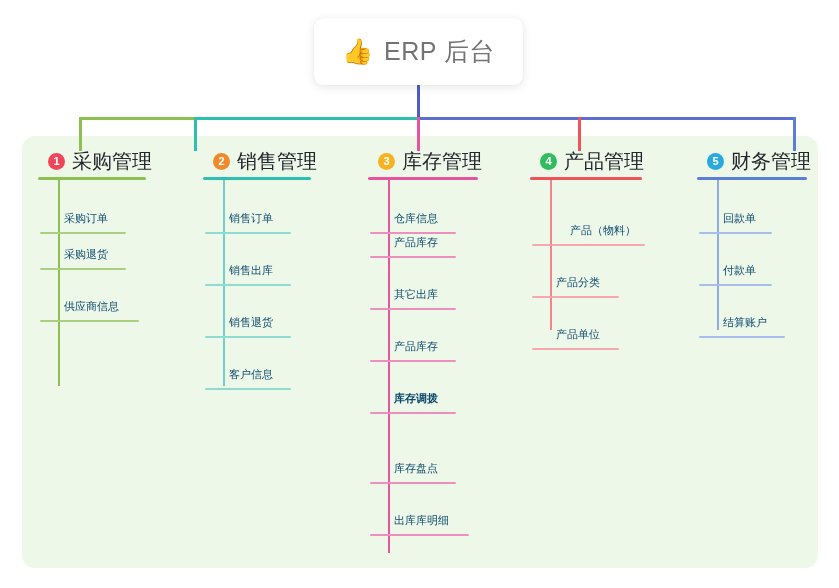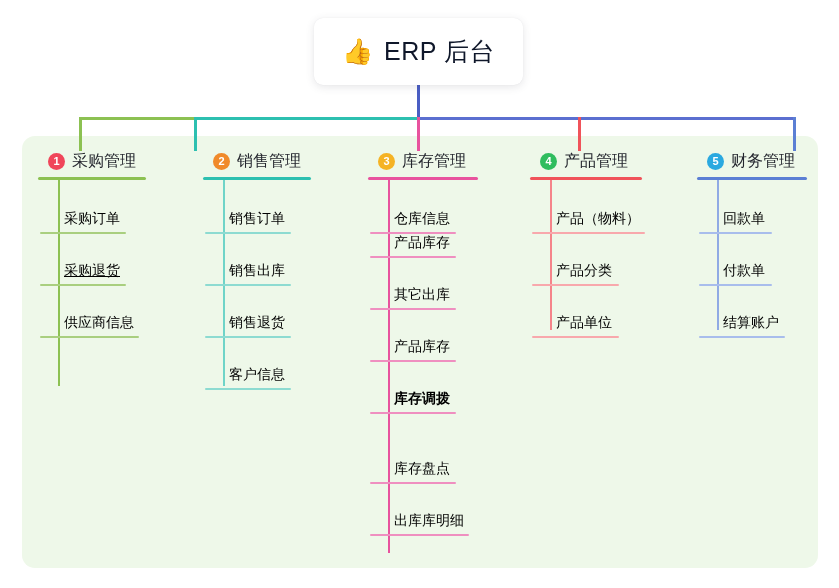--- a/index.html
+++ b/index.html
@@ -15,21 +15,21 @@
   
   .title-card{
     position:absolute;left:314px;top:18px;width:209px;height:67px;
     background:#ffffff;border-radius:9px;
     box-shadow:0 2px 9px rgba(60,60,80,.13),0 0 1px rgba(60,60,80,.10);
     display:flex;align-items:center;justify-content:center;gap:11px;
     z-index:6;
   }
   .title-emoji{font-size:25px;line-height:1;display:block;}
   .title-text{
-    font-size:25px;color:#0f172a;letter-spacing:.5px;white-space:nowrap;
+    font-size:25px;color:#737373;letter-spacing:.5px;white-space:nowrap;
   }
 
   
   .panel{
     position:absolute;left:22px;top:136px;width:796px;height:432px;
     background:#eef8e9;border-radius:13px;z-index:1;
   }
 
   
   .ln{position:absolute;z-index:4;}
@@ -38,26 +38,26 @@
   .col{position:absolute;z-index:5;}
   .col-head{
     display:flex;align-items:center;gap:7px;
     height:26px;white-space:nowrap;padding-left:10px;
   }
   .badge{
     width:17px;height:17px;border-radius:50%;
     display:flex;align-items:center;justify-content:center;
     color:#fff;font-size:11px;font-weight:bold;line-height:1;flex:0 0 auto;
   }
-  .col-title{font-size:16px;color:#24262e;}
+  .col-title{font-size:20px;color:#24262e;}
   .col-underline{height:3px;border-radius:2px;margin-top:3px;}
 
   .leaf{position:relative;}
   .leaf-label{
-    font-size:14px;color:#000000;white-space:nowrap;
+    font-size:11px;color:#0c4a6e;white-space:nowrap;
     padding-left:26px;line-height:16px;
   }
   .leaf-underline{height:2px;border-radius:1px;margin-top:6px;margin-left:2px;}
 </style>
 </head>
 <body>
 
 <div id="root">
 
   <div class="panel"></div>
@@ -84,21 +84,21 @@
       <span class="badge" style="background:#f0465a;">1</span>
       <span class="col-title">采购管理</span>
     </div>
     <div class="col-underline" style="background:#8cc152;width:108px;"></div>
     <div style="position:absolute;left:20px;top:32px;width:2px;height:206px;background:#8cc152;"></div>
 
     <div class="leaf" style="margin-top:30px;">
       <div class="leaf-label">采购订单</div>
       <div class="leaf-underline" style="background:#a9cf7f;width:86px;"></div>
     </div>
-    <div class="leaf" style="margin-top:28px;text-decoration:underline;">
+    <div class="leaf" style="margin-top:12px;">
       <div class="leaf-label">采购退货</div>
       <div class="leaf-underline" style="background:#a9cf7f;width:86px;"></div>
     </div>
     <div class="leaf" style="margin-top:28px;">
       <div class="leaf-label">供应商信息</div>
       <div class="leaf-underline" style="background:#a9cf7f;width:99px;"></div>
     </div>
   </div>
 
   <div class="col" style="left:203px;top:148px;width:112px;">
@@ -166,21 +166,21 @@
   </div>
 
   <div class="col" style="left:530px;top:148px;width:120px;">
     <div class="col-head">
       <span class="badge" style="background:#2fbd5e;">4</span>
       <span class="col-title">产品管理</span>
     </div>
     <div class="col-underline" style="background:#f0535a;width:112px;"></div>
     <div style="position:absolute;left:20px;top:32px;width:2px;height:150px;background:#f5848a;"></div>
 
-    <div class="leaf" style="margin-top:30px;">
+    <div class="leaf" style="margin-top:42px;text-align:center;">
       <div class="leaf-label">产品（物料）</div>
       <div class="leaf-underline" style="background:#f8a8ac;width:113px;"></div>
     </div>
     <div class="leaf" style="margin-top:28px;">
       <div class="leaf-label">产品分类</div>
       <div class="leaf-underline" style="background:#f8a8ac;width:87px;"></div>
     </div>
     <div class="leaf" style="margin-top:28px;">
       <div class="leaf-label">产品单位</div>
       <div class="leaf-underline" style="background:#f8a8ac;width:87px;"></div>

